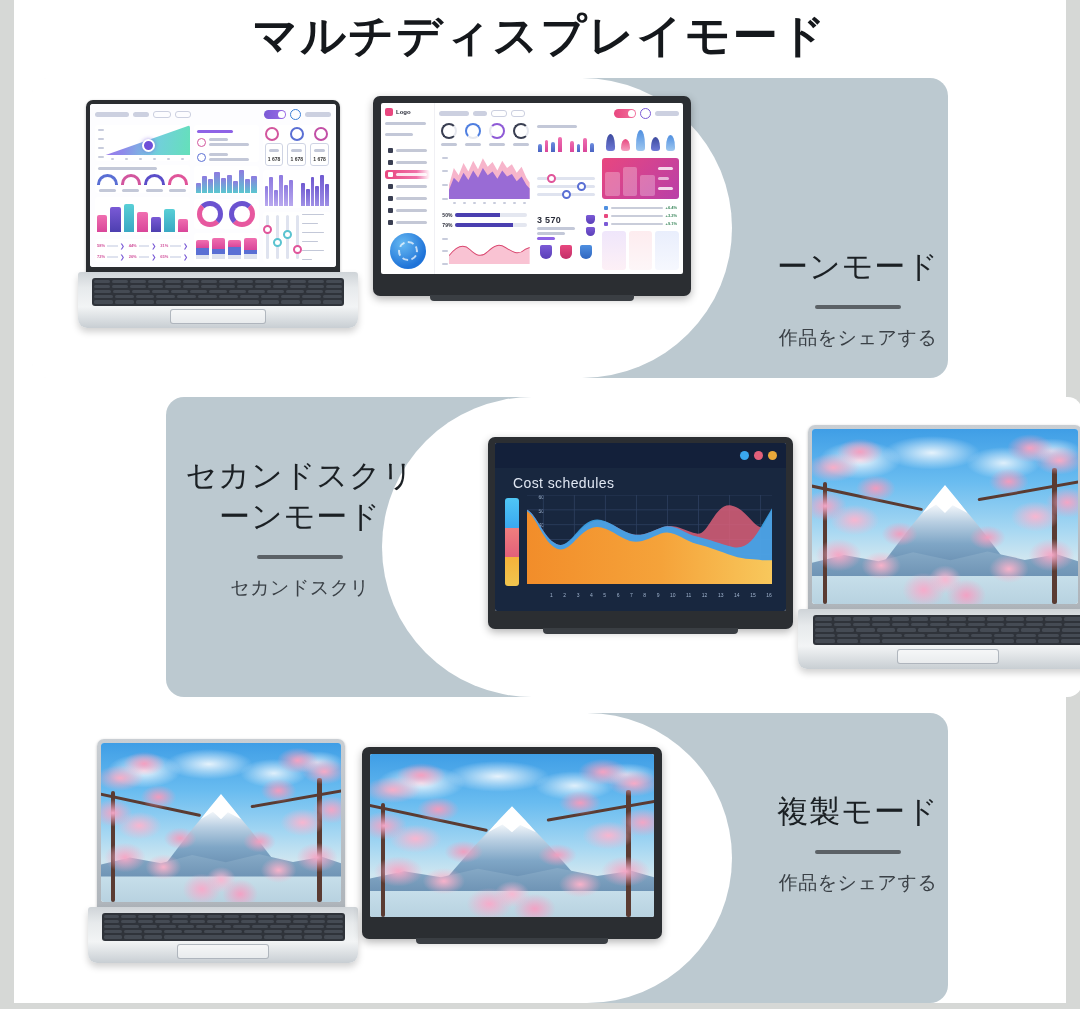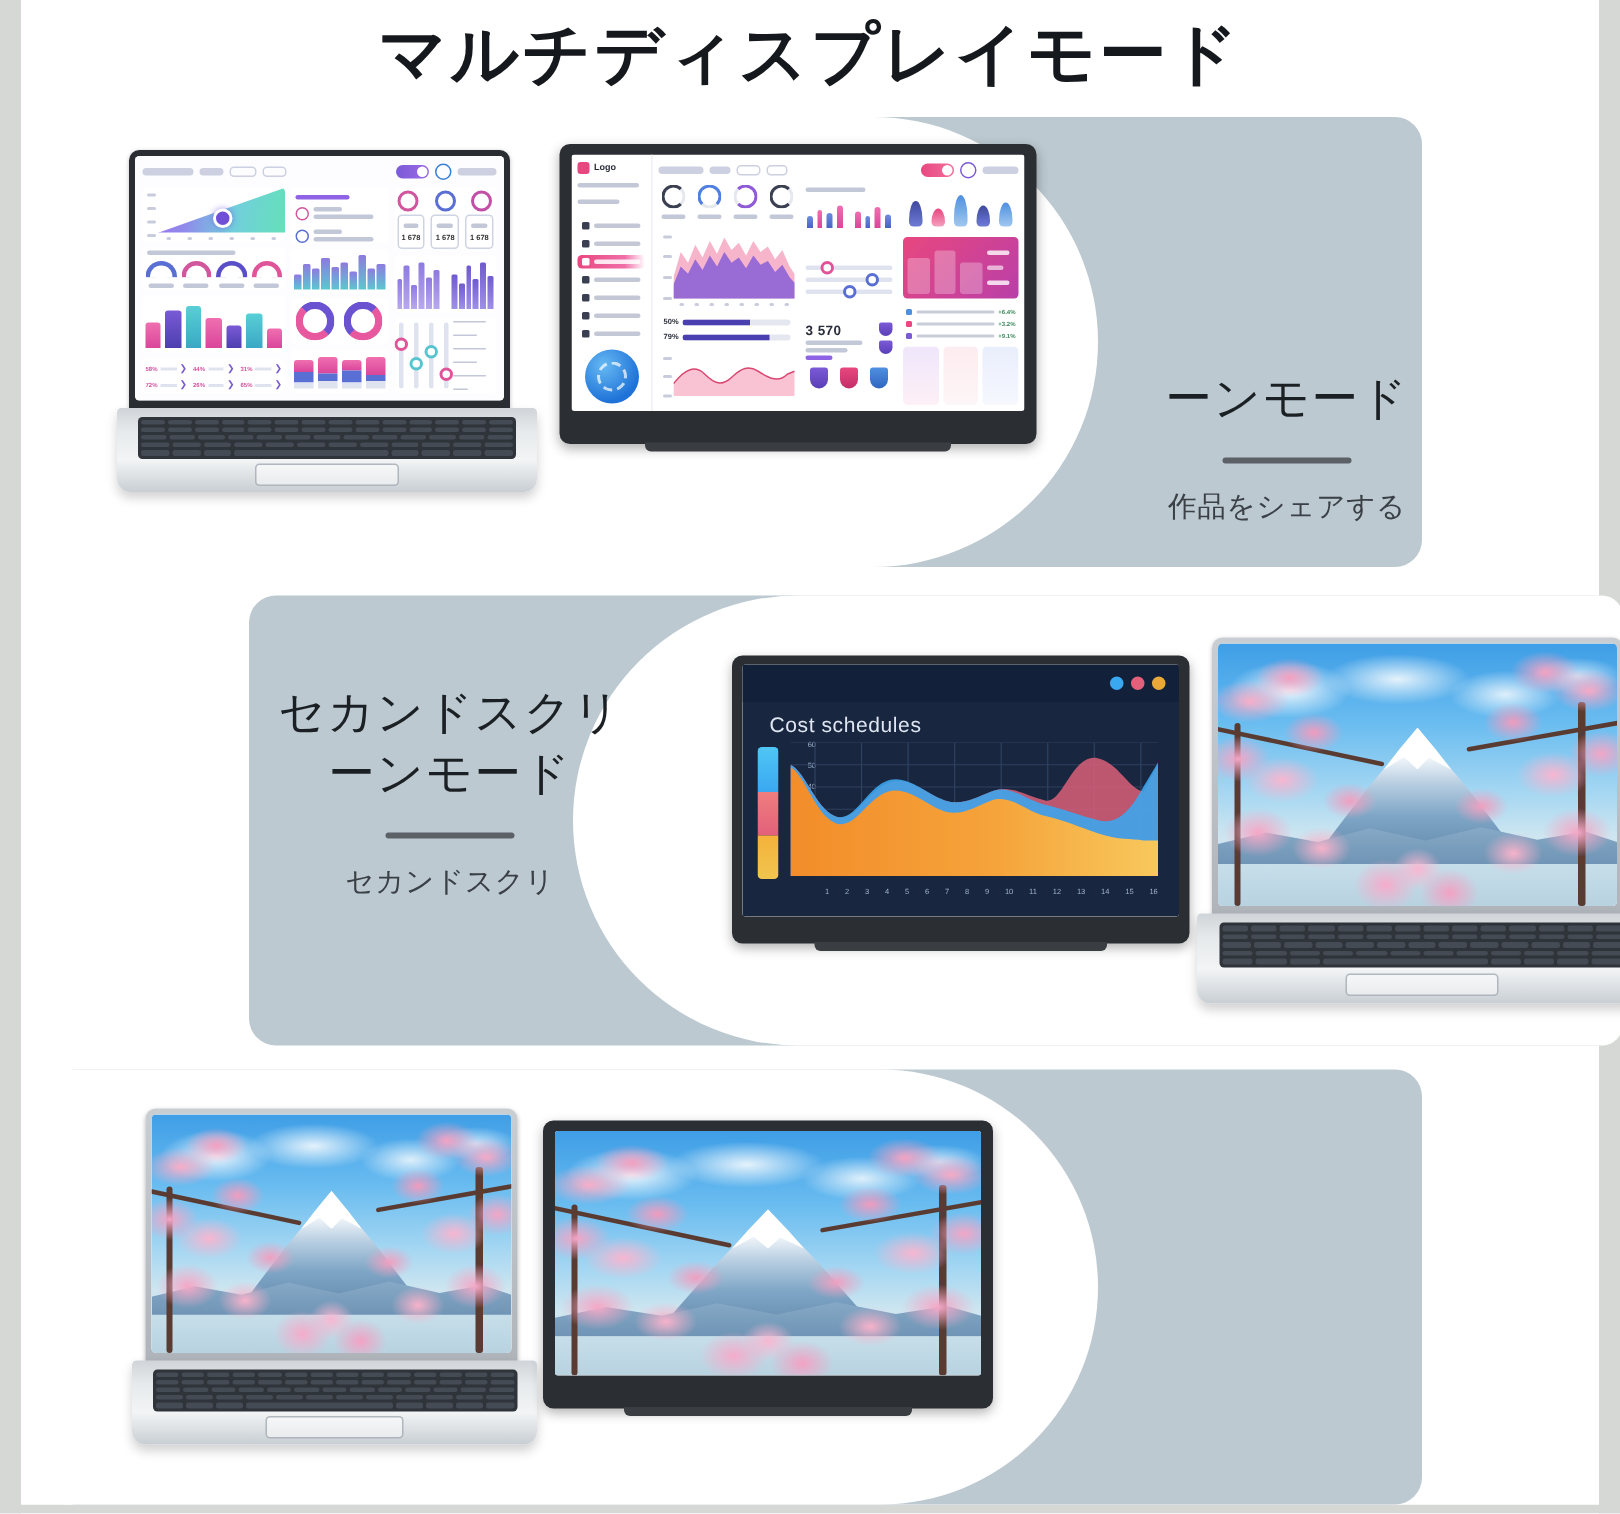--- a/index.html
+++ b/index.html
@@ -1281,16 +1281,21 @@
             <div class="branch" style="right:8%;top:22%;width:5px;height:78%"></div>
             <div class="blossom-layer left"></div>
             <div class="blossom-layer right"></div>
             <div class="blossom-layer bottom"></div>
           </div>
         </div>
       </div>
       <div class="mon-foot"></div>
     </div>
 
+    <div class="caption cap3" style="left:706px; top:78px; width:240px;">
+      <div class="cap-title">複製モード</div>
+      <div class="cap-rule"></div>
+      <div class="cap-sub">作品をシェアする</div>
+    </div>
   </div>
 
  </div>
 </div>
 
 </body></html>

